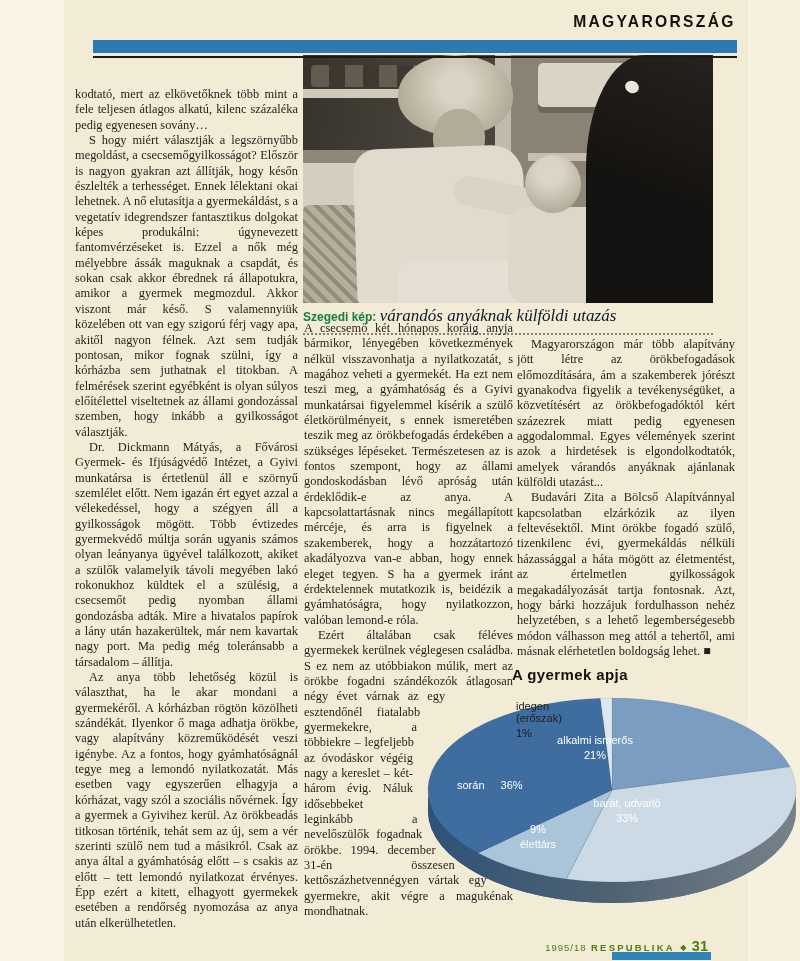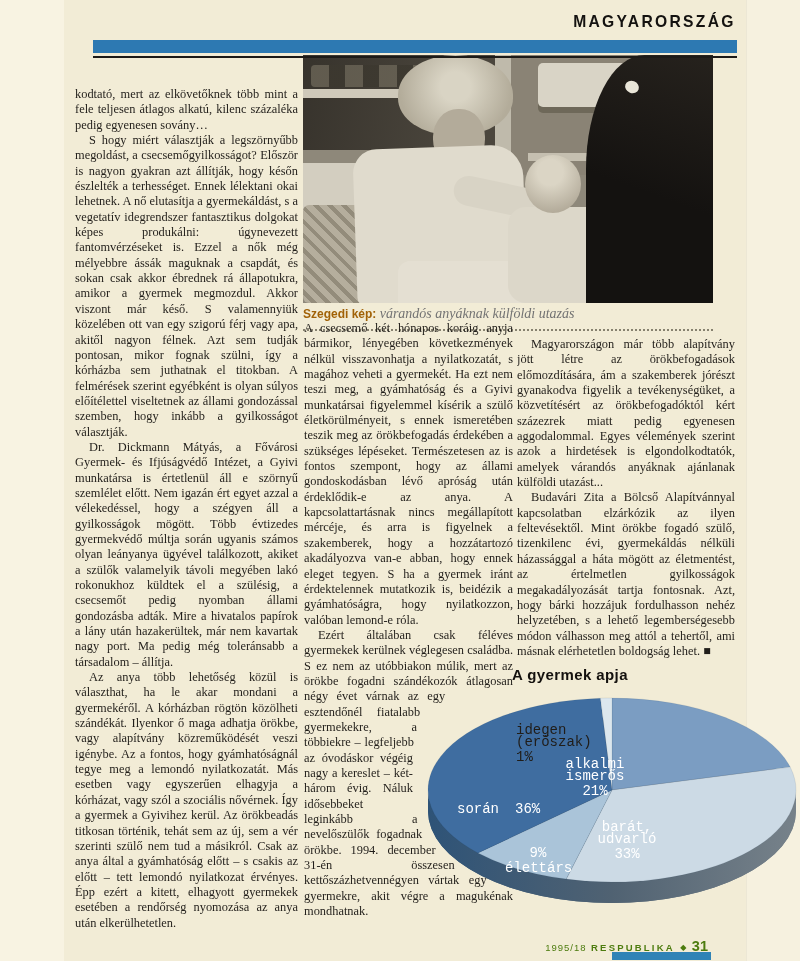--- a/index.html
+++ b/index.html
@@ -63,33 +63,33 @@
   .blanket{left:95px;top:206px;width:212px;height:42px;background:#e4dfd2;border-radius:12px 12px 0 0;}
   .visitor{left:283px;top:0;width:127px;height:248px;background:linear-gradient(200deg,#26221d,#141210 55%);border-radius:46% 0 0 0;}
   .hairclip{left:322px;top:26px;width:14px;height:12px;background:#e9e5d8;border-radius:50%;transform:rotate(20deg);}
 
   
   .caption{
     position:absolute;left:303px;top:306px;width:410px;z-index:2;
     font-family:"Liberation Sans","DejaVu Sans",sans-serif;font-size:12px;
     border-bottom:2px dotted #86816f;padding-bottom:7px;white-space:nowrap;
   }
-  .caption-label{font-weight:bold;color:#a16207;}
-  .caption-text{font-style:italic;font-family:"Liberation Serif","DejaVu Serif",serif;font-size:14px;color:#737373;}
+  .caption-label{font-weight:bold;color:#15803d;}
+  .caption-text{font-style:italic;font-family:"Liberation Serif","DejaVu Serif",serif;font-size:17px;color:#0f172a;}
 
   
   .chart-title{
     position:absolute;left:512px;top:666px;width:200px;z-index:4;text-align:left;
     font-family:"Liberation Sans","DejaVu Sans",sans-serif;font-weight:800;font-size:15px;
     letter-spacing:.4px;color:#14110e;
   }
   #pie-svg{position:absolute;left:420px;top:690px;width:392px;height:225px;z-index:3;pointer-events:none;}
   .pie-label{
-    position:absolute;z-index:4;font-family:Liberation Mono, monospace;
-    font-size:14px;line-height:12px;color:#fff;text-align:center;margin-top:24px;
+    position:absolute;z-index:4;font-family:Liberation Sans, sans-serif;
+    font-size:11px;line-height:12px;color:#fff;text-align:center;
   }
   .pie-label .pct{display:block;margin-top:3px;}
   .lbl-idegen{left:516px;top:700px;color:#201d19;text-align:left;width:80px;}
   .lbl-alkalmi{left:545px;top:734px;width:100px;}
   .lbl-ferj{left:457px;top:779px;display:flex;gap:16px;text-align:left;}
   .lbl-barat{left:572px;top:797px;width:110px;}
   .lbl-elettars{left:505px;top:823px;width:66px;}
 
   
   .footer{

